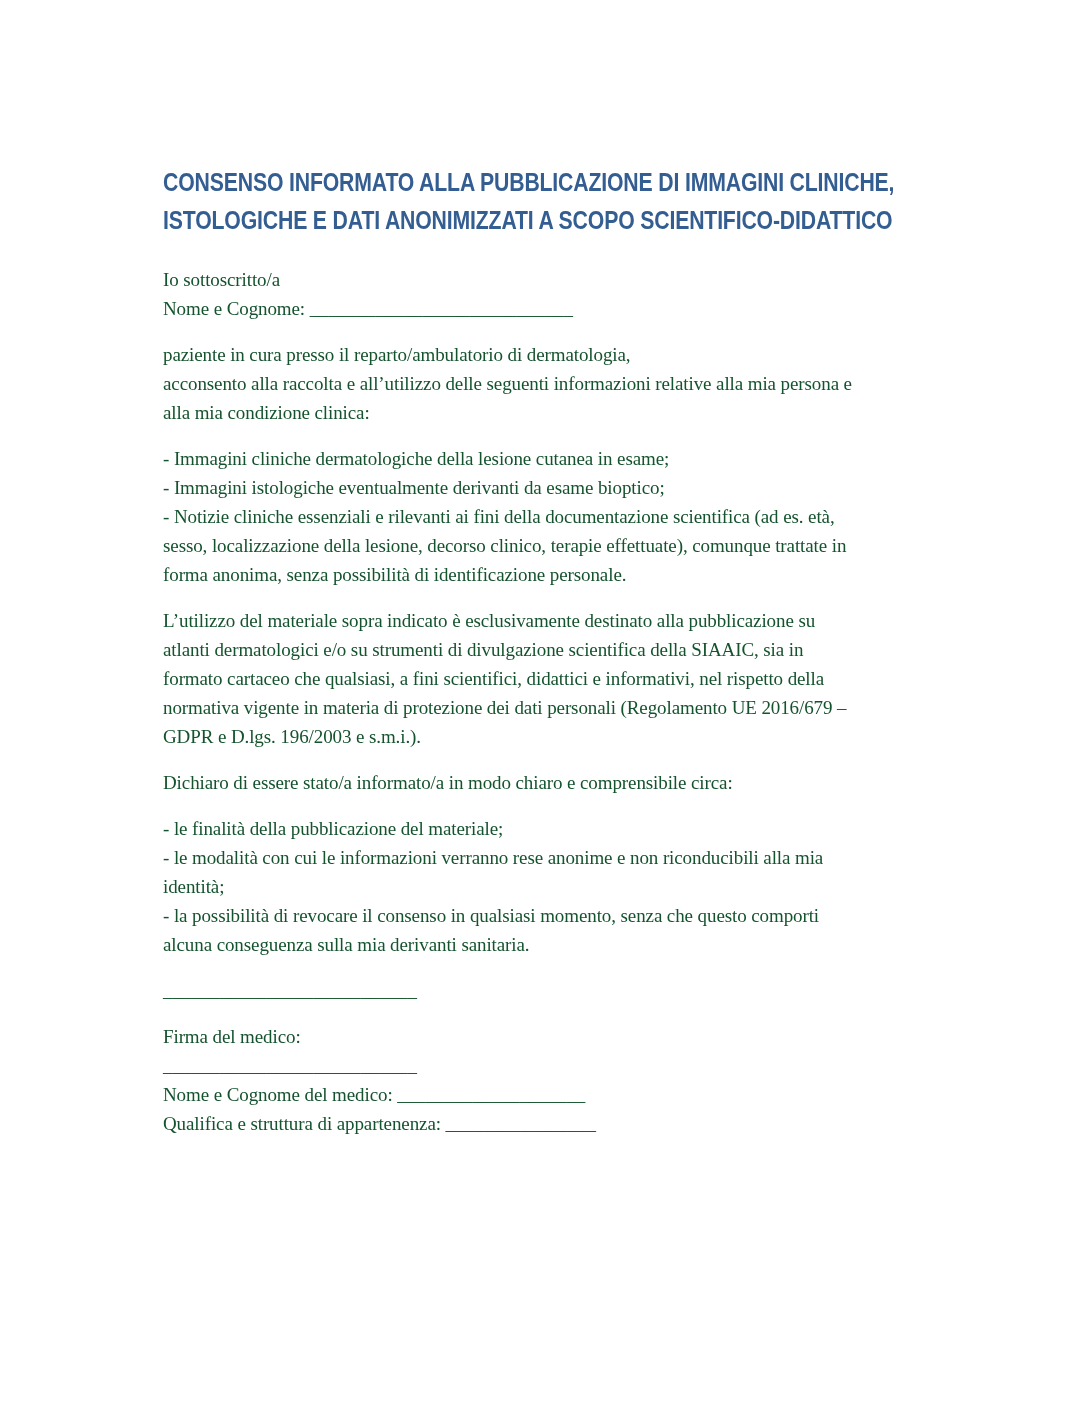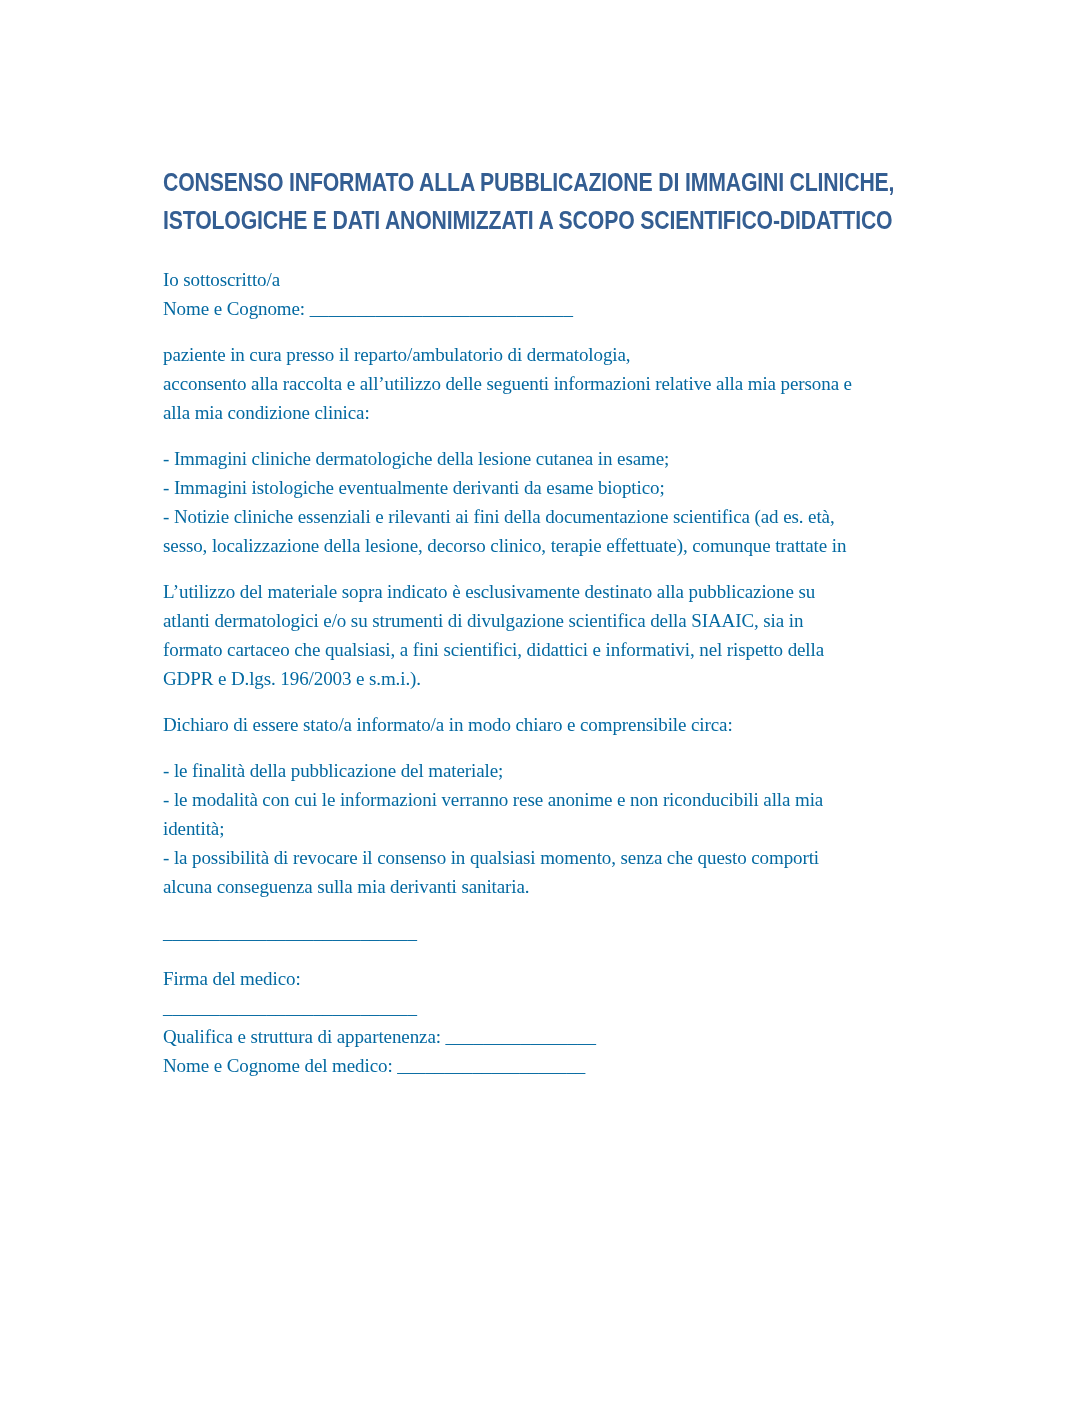--- a/index.html
+++ b/index.html
@@ -25,21 +25,21 @@
     transform: scaleX(0.85);
     transform-origin: 0 0;
     margin: 0 0 26px 0;
   }
   .doc-title .line { white-space: pre; }
   .para {
     font-family: "Liberation Serif", serif;
     font-size: 19px;
     line-height: 29px;
     letter-spacing: -0.1px;
-    color: #0369a1;
+    color: #14532d;
     margin: 0 0 17px 0;
   }
   .para .line { white-space: pre; }
 </style>
 </head>
 <body>
 
 <div class="page">
   <div class="content">
 
@@ -57,26 +57,28 @@
       <div class="line">paziente in cura presso il reparto/ambulatorio di dermatologia,</div>
       <div class="line">acconsento alla raccolta e all’utilizzo delle seguenti informazioni relative alla mia persona e</div>
       <div class="line">alla mia condizione clinica:</div>
     </div>
 
     <div class="para">
       <div class="line">- Immagini cliniche dermatologiche della lesione cutanea in esame;</div>
       <div class="line">- Immagini istologiche eventualmente derivanti da esame bioptico;</div>
       <div class="line">- Notizie cliniche essenziali e rilevanti ai fini della documentazione scientifica (ad es. età,</div>
       <div class="line">sesso, localizzazione della lesione, decorso clinico, terapie effettuate), comunque trattate in</div>
+      <div class="line">forma anonima, senza possibilità di identificazione personale.</div>
     </div>
 
     <div class="para">
       <div class="line">L’utilizzo del materiale sopra indicato è esclusivamente destinato alla pubblicazione su</div>
       <div class="line">atlanti dermatologici e/o su strumenti di divulgazione scientifica della SIAAIC, sia in</div>
       <div class="line">formato cartaceo che qualsiasi, a fini scientifici, didattici e informativi, nel rispetto della</div>
+      <div class="line">normativa vigente in materia di protezione dei dati personali (Regolamento UE 2016/679 –</div>
       <div class="line">GDPR e D.lgs. 196/2003 e s.m.i.).</div>
     </div>
 
     <div class="para">
       <div class="line">Dichiaro di essere stato/a informato/a in modo chiaro e comprensibile circa:</div>
     </div>
 
     <div class="para">
       <div class="line">- le finalità della pubblicazione del materiale;</div>
       <div class="line">- le modalità con cui le informazioni verranno rese anonime e non riconducibili alla mia</div>
@@ -85,18 +87,18 @@
       <div class="line">alcuna conseguenza sulla mia derivanti sanitaria.</div>
     </div>
 
     <div class="para">
       <div class="line">___________________________</div>
     </div>
 
     <div class="para">
       <div class="line">Firma del medico:</div>
       <div class="line">___________________________</div>
+      <div class="line">Nome e Cognome del medico: ____________________</div>
       <div class="line">Qualifica e struttura di appartenenza: ________________</div>
-      <div class="line">Nome e Cognome del medico: ____________________</div>
     </div>
 
   </div>
 </div>
 
 </body></html>

